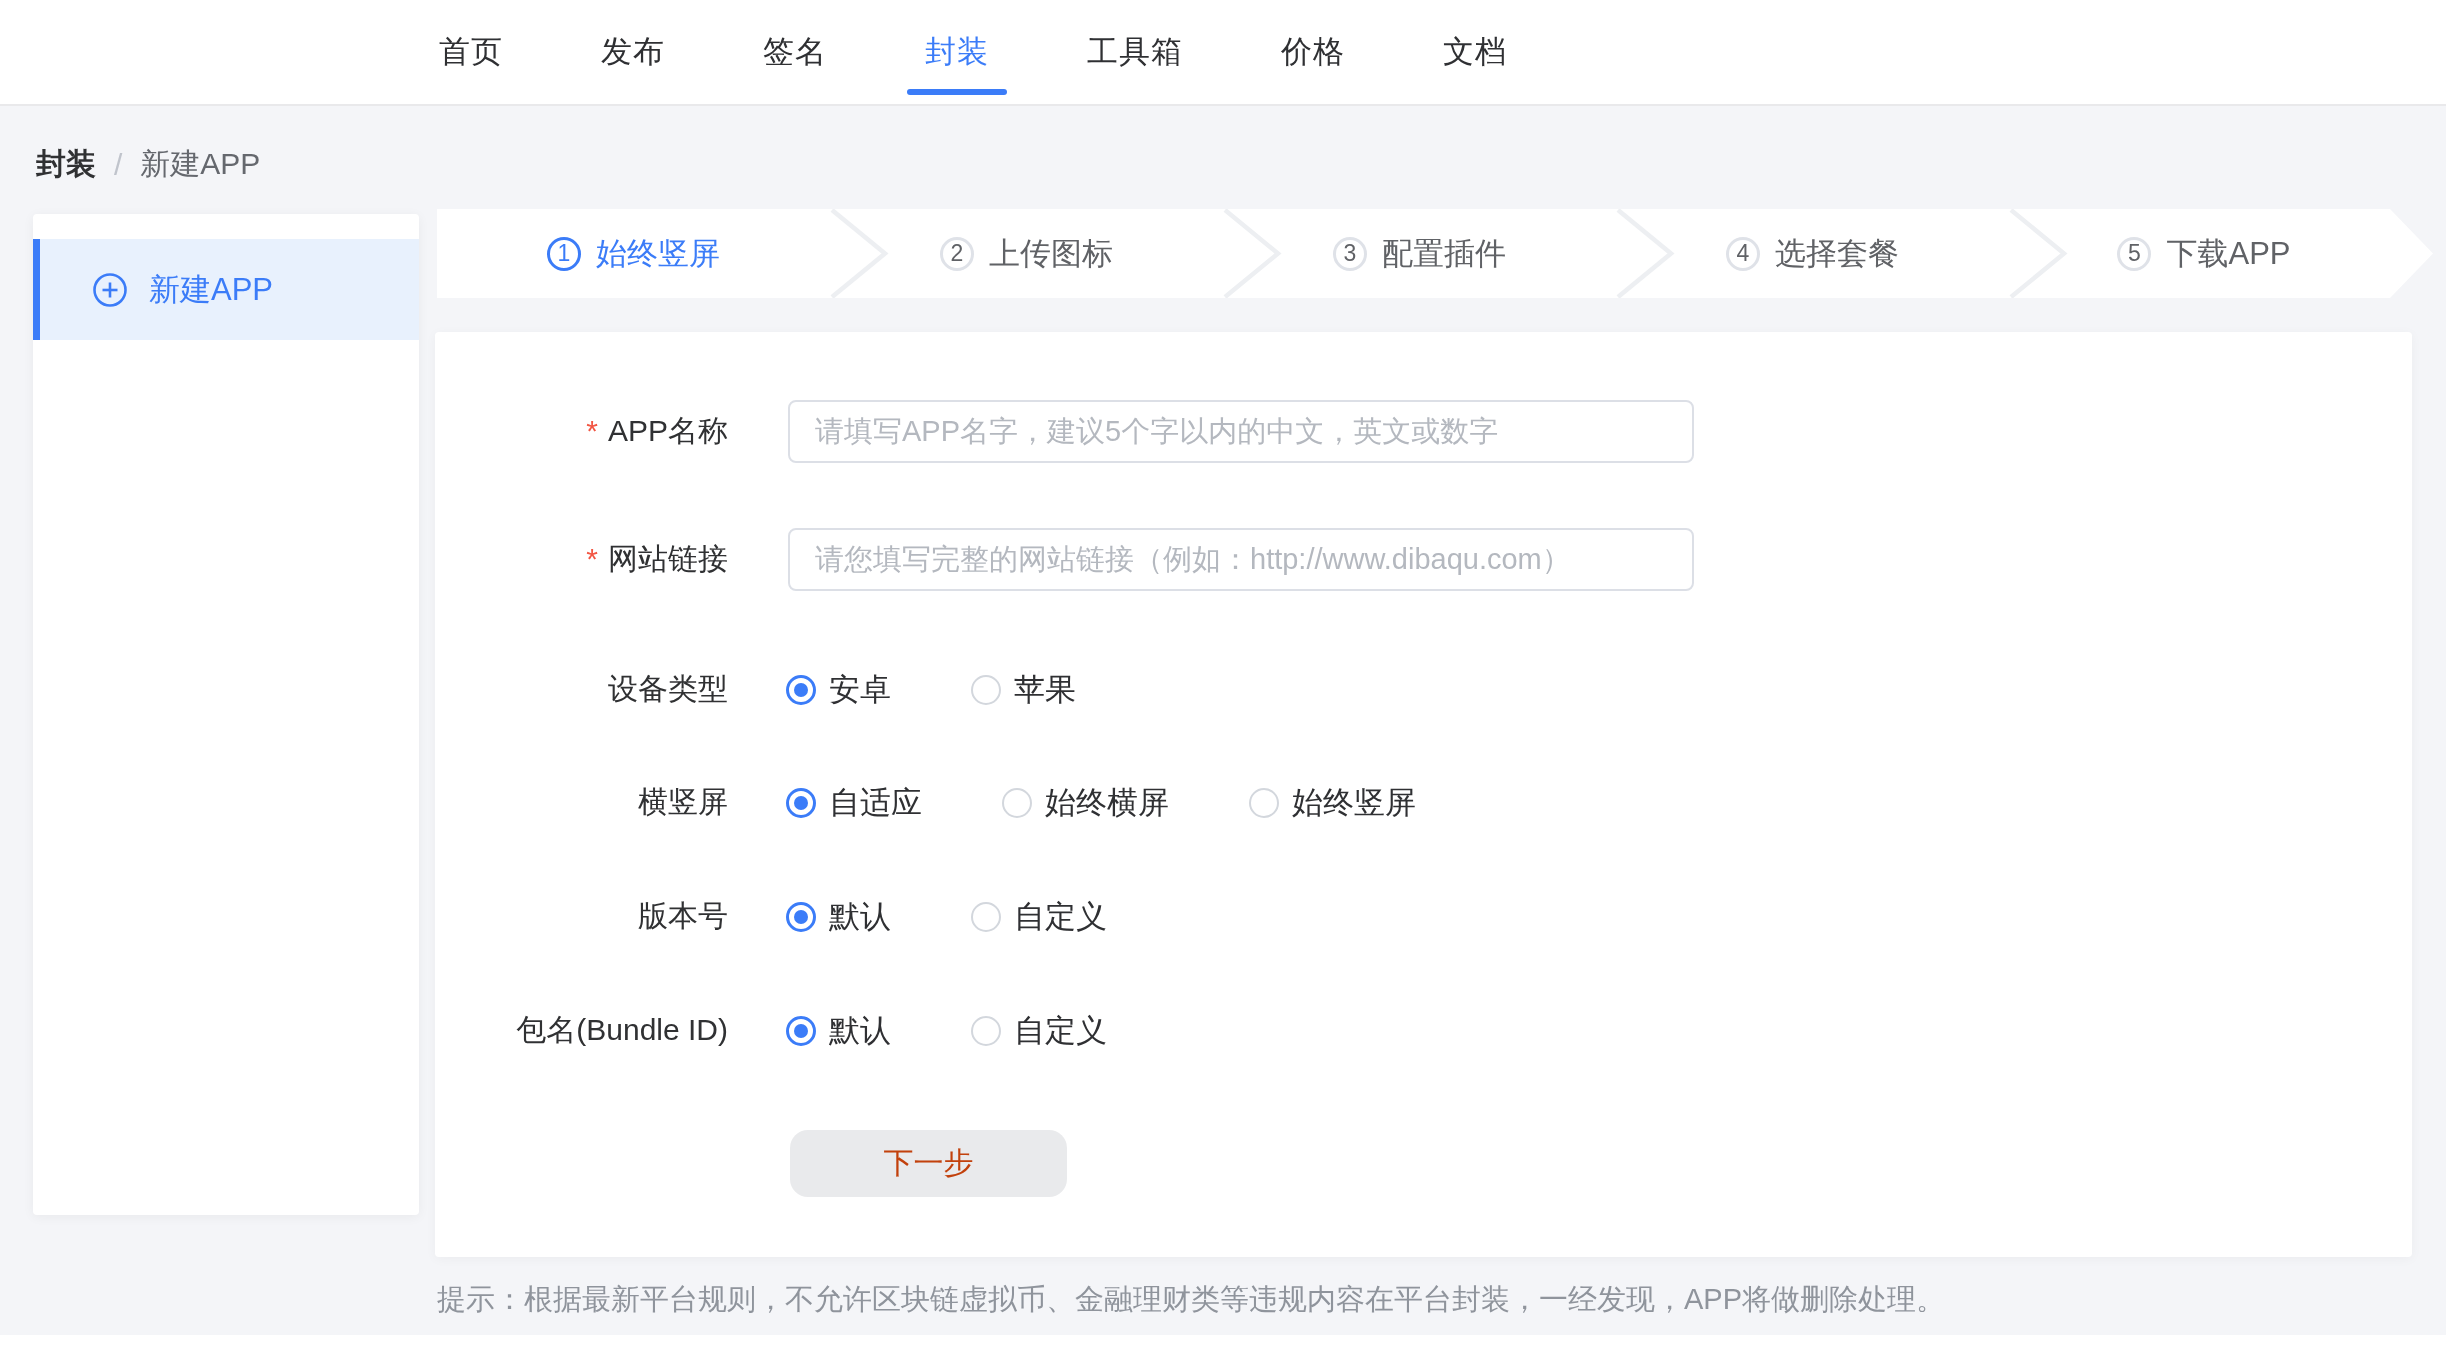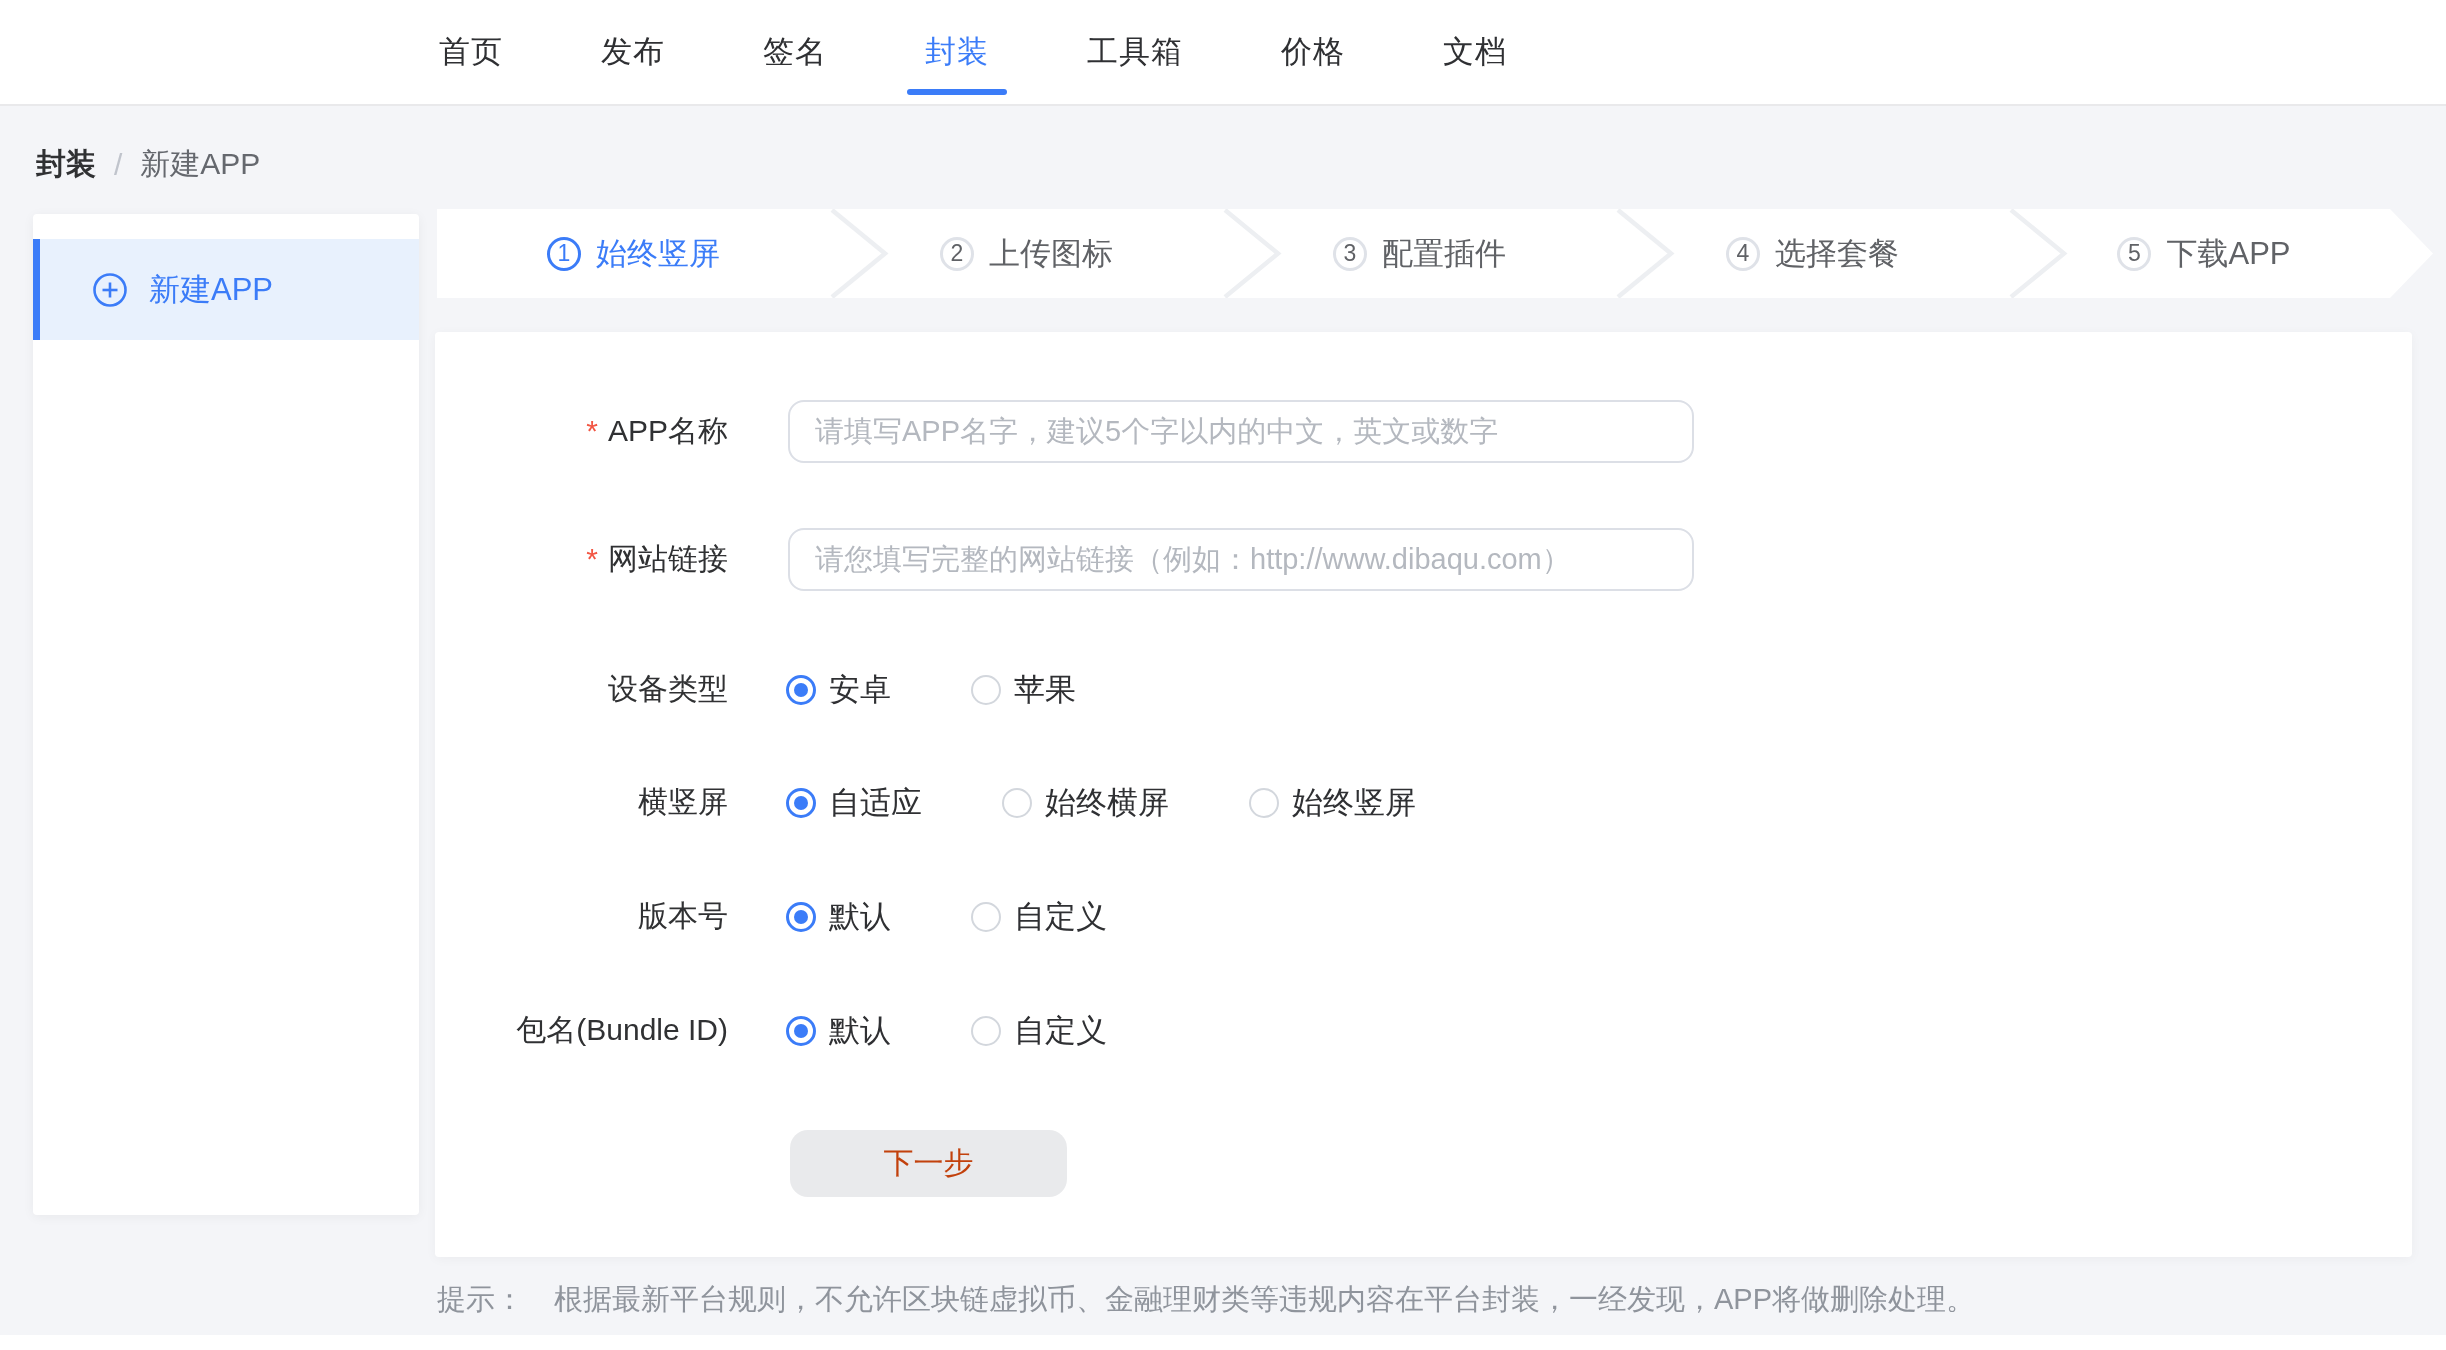--- a/index.html
+++ b/index.html
@@ -82,21 +82,21 @@
     background:#ffffff;box-shadow:0 2px 12px rgba(0,0,0,0.04);border-radius:4px;
   }
   .form-row{position:absolute;left:0;display:flex;align-items:center;}
   .row-label{
     width:293px;text-align:right;font-size:30px;color:#303133;white-space:nowrap;
     flex:0 0 auto;
   }
   .req{color:#f25643;margin-right:10px;font-size:30px;}
   .text-input{
     margin-left:60px;width:906px;height:63px;box-sizing:border-box;
-    border:2px solid #dcdfe6;border-radius:16px;background:#fff;
+    border:2px solid #dcdfe6;border-radius:8px;background:#fff;
     font-size:29px;color:#303133;padding:0 25px;outline:none;
     font-family:"Liberation Sans","DejaVu Sans",sans-serif;
   }
   .text-input::placeholder{color:#b4b8bf;}
   .radio-group{margin-left:58px;display:flex;align-items:center;}
   .radio-option{display:flex;align-items:center;margin-right:80px;cursor:pointer;}
   .radio-circle{
     width:30px;height:30px;border-radius:50%;box-sizing:border-box;
     border:2px solid #d3d7dd;background:#fff;flex:0 0 auto;position:relative;
   }
@@ -109,21 +109,21 @@
   .next-btn{
     position:absolute;left:355px;top:798px;width:277px;height:67px;
     background:#e9eaec;border:none;border-radius:18px;
     font-size:30px;color:#c2410c;cursor:not-allowed;
     font-family:"Liberation Sans","DejaVu Sans",sans-serif;
   }
   
   .tip{
     position:absolute;left:437px;top:1280px;font-size:29px;color:#8f949c;white-space:nowrap;
   }
-  .tip .tip-prefix{margin-right:30px;}
+  .tip .tip-prefix{margin-right:0;}
   .bottom-strip{
     position:absolute;left:0;top:1335px;width:2446px;height:15px;background:#ffffff;
   }
 </style>
 </head>
 <body>
 
 <div class="header">
   <div class="nav">
     <div class="nav-item">首页</div>

